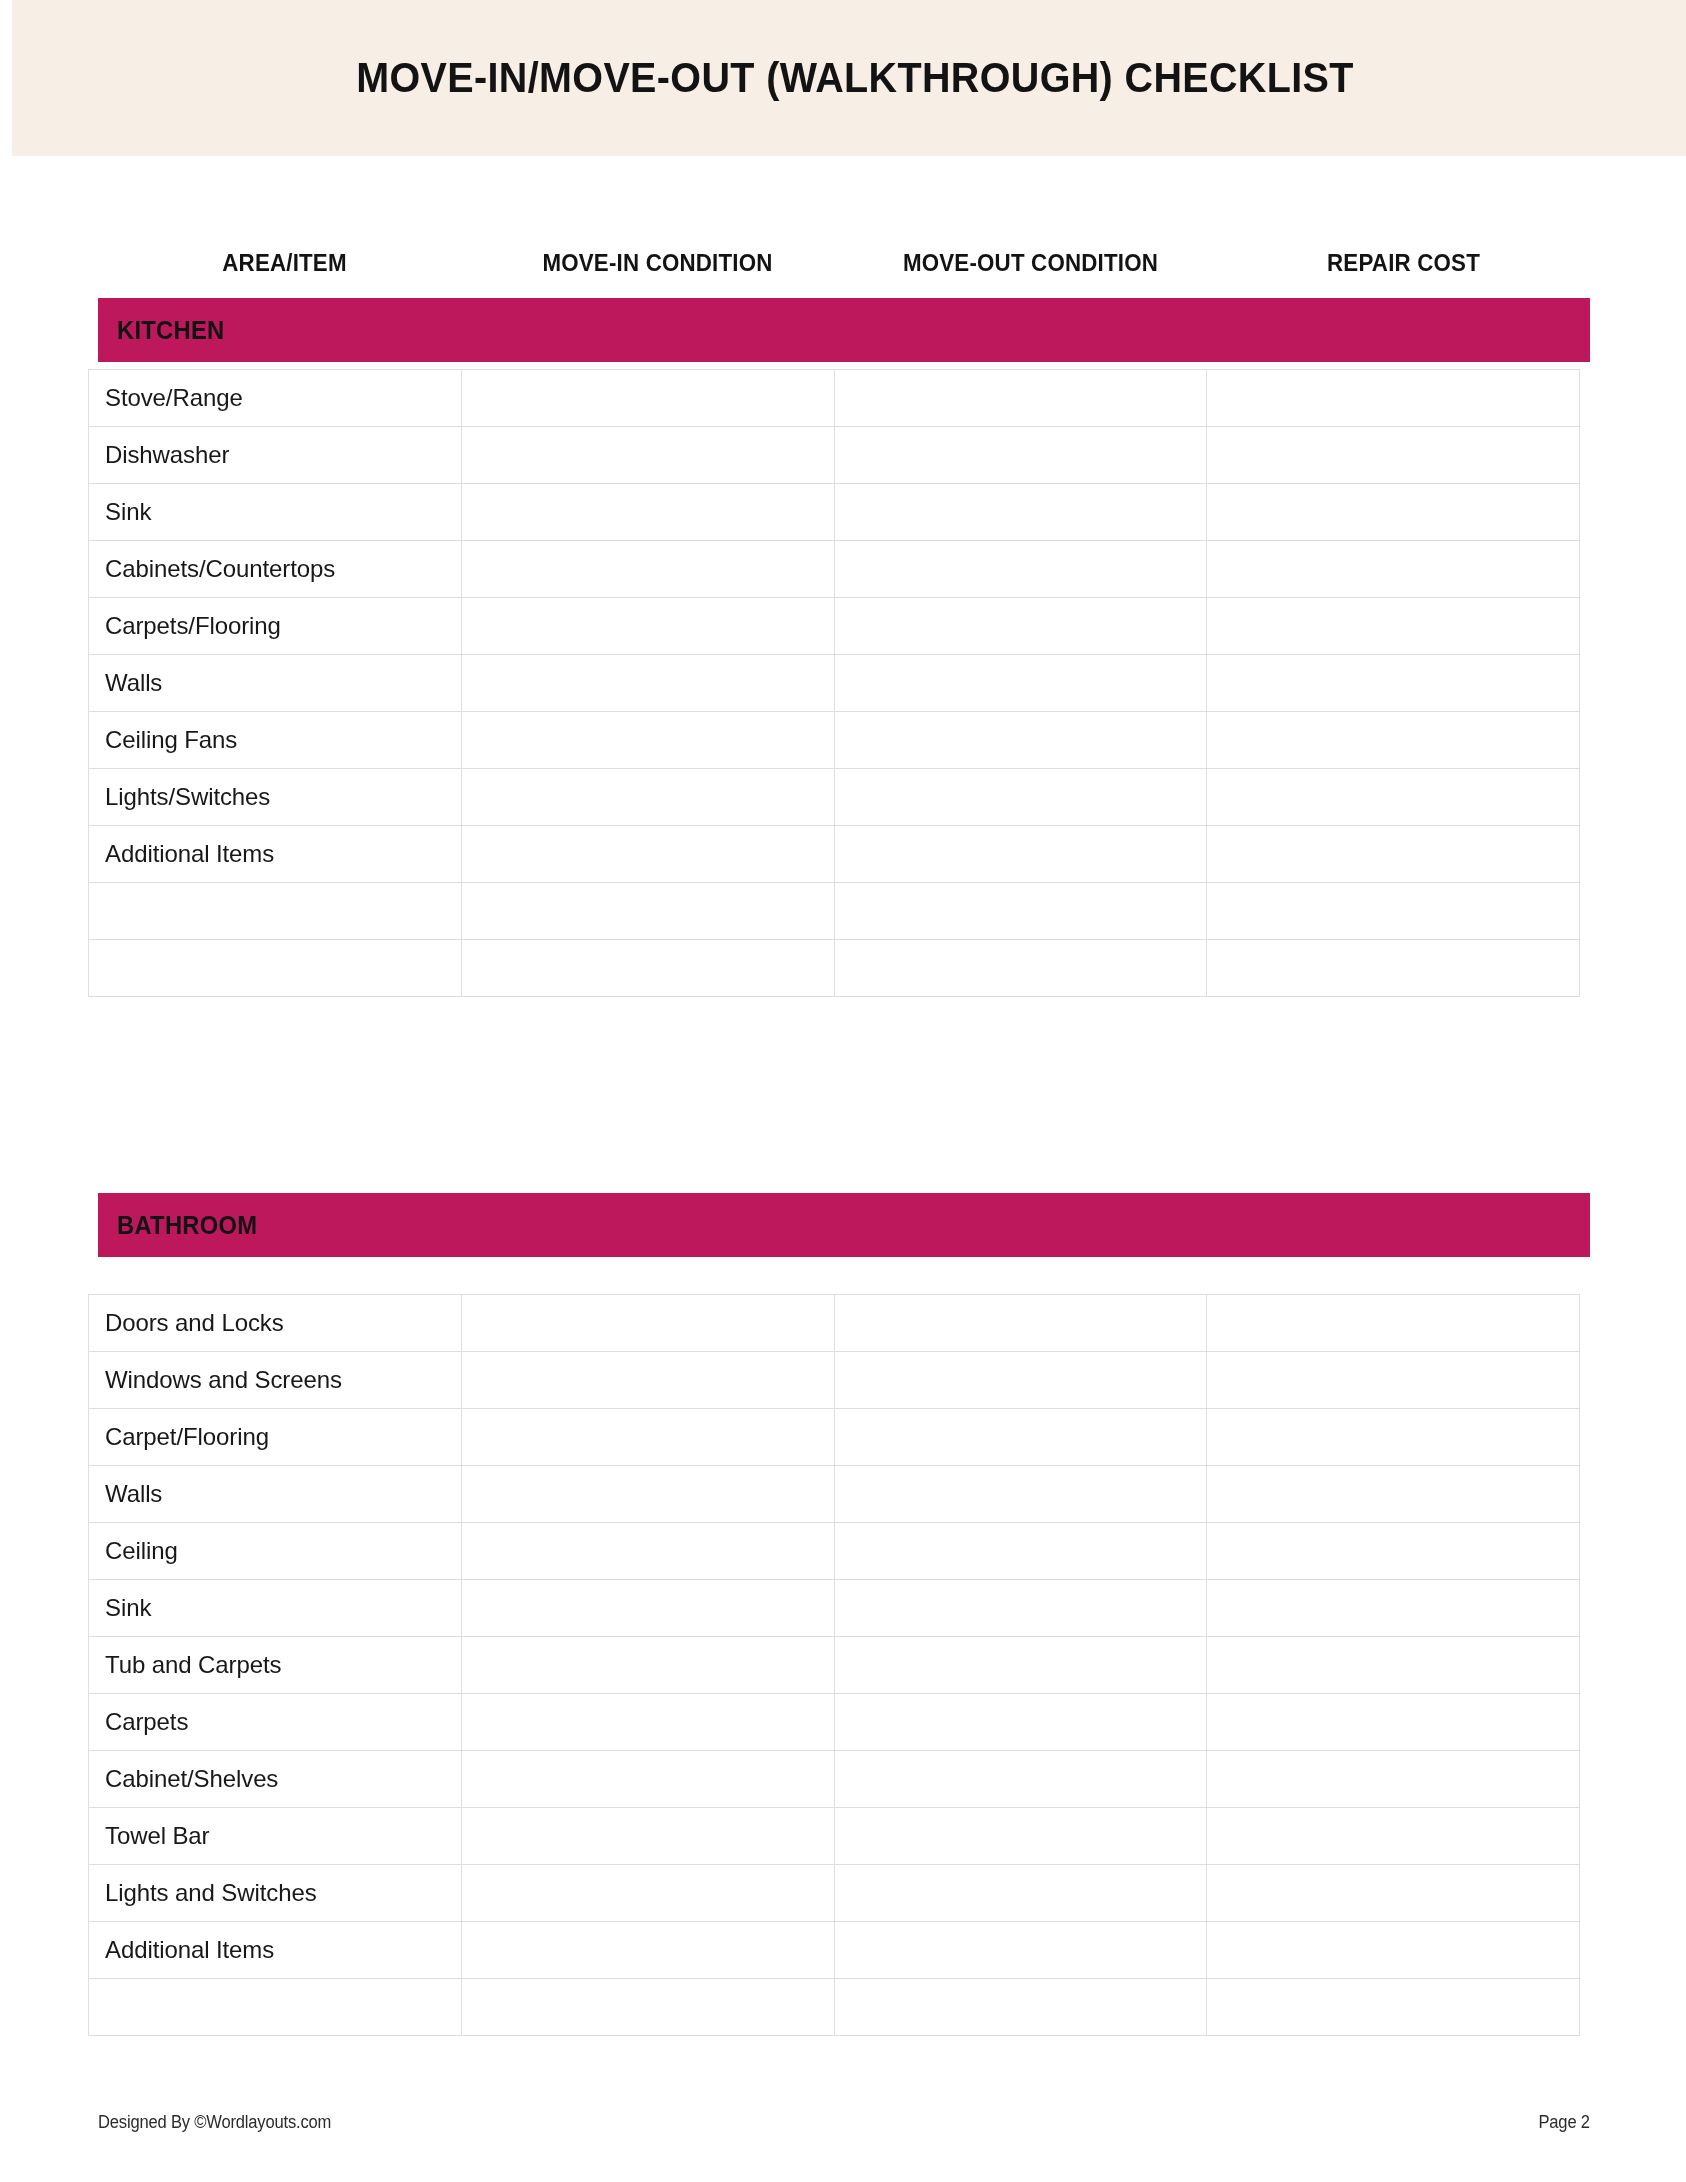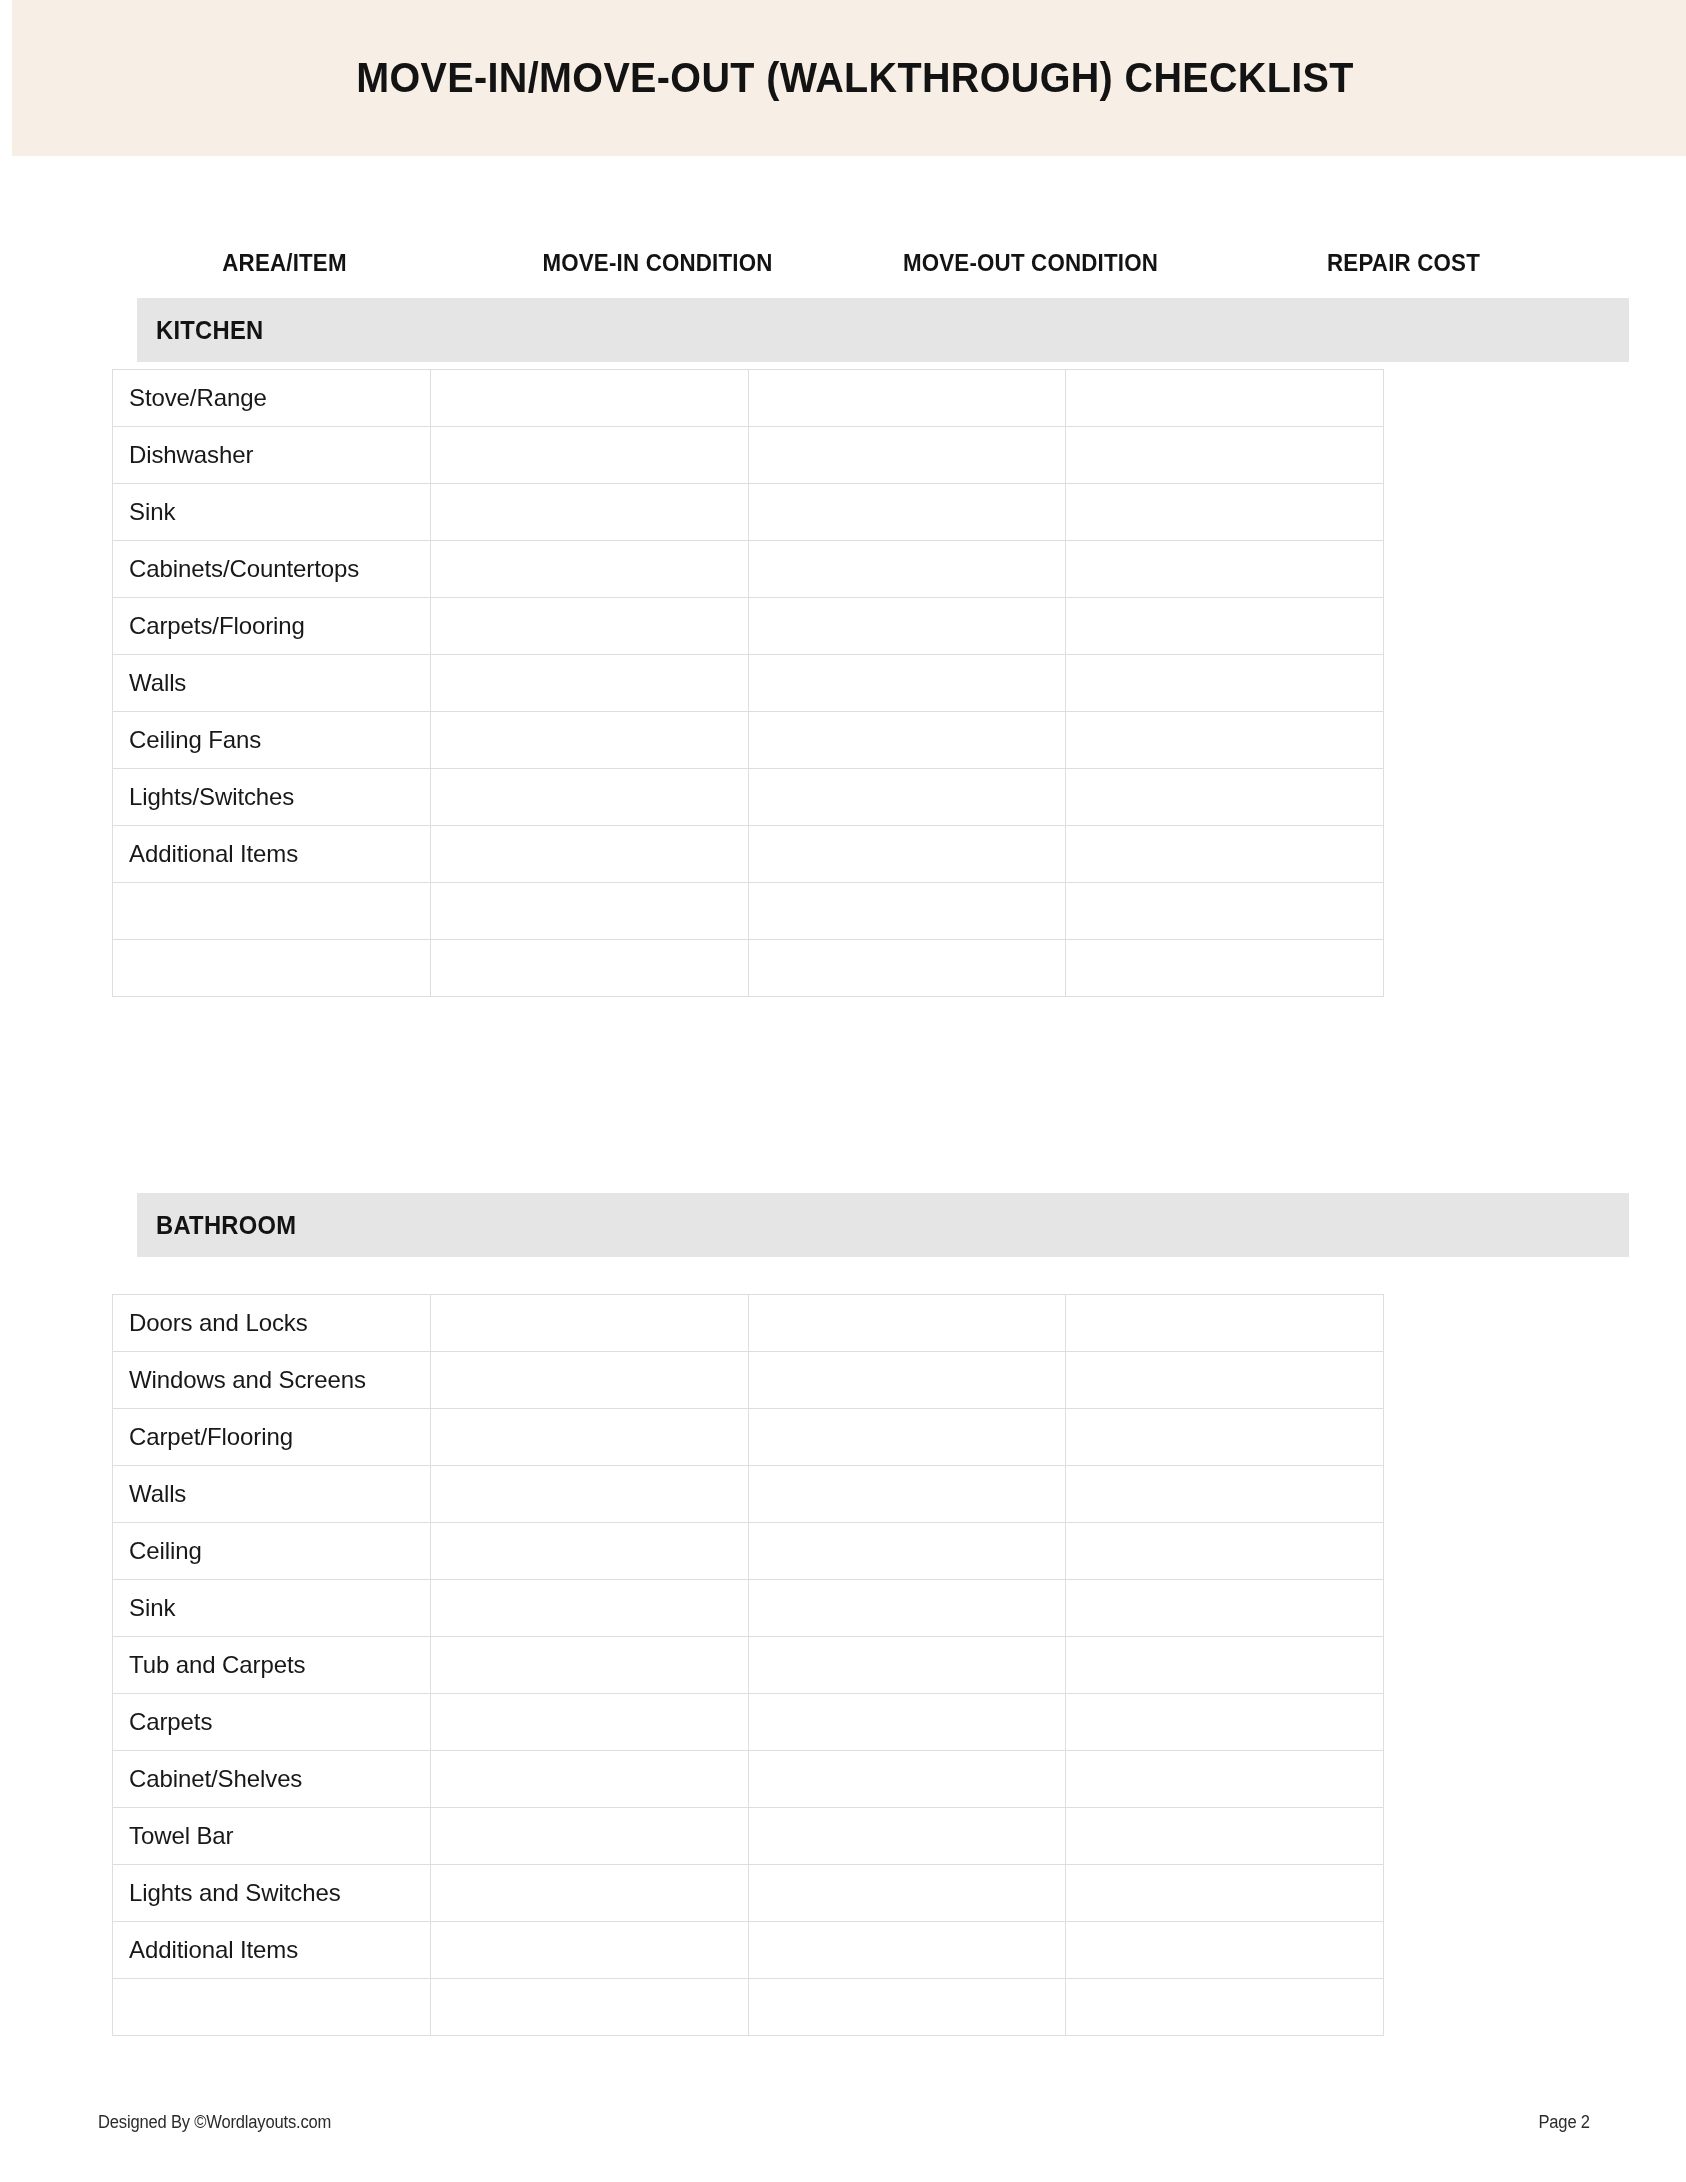--- a/index.html
+++ b/index.html
@@ -64,44 +64,43 @@
     line-height: 47px;
     transform: scaleX(0.93);
   }
 
   
   .section-band {
     position: absolute;
     left: 98px;
     width: 1492px;
     height: 64px;
-    background: #e5e5e5;
+    background: #be185d;
     box-sizing: border-box;
-    margin-left: 39px;
   }
   .section-band .section-label {
     position: absolute;
     left: 19px;
     top: 0;
     height: 64px;
     line-height: 64px;
     font-size: 25px;
     font-weight: 700;
     letter-spacing: 0.3px;
     color: #131313;
     white-space: nowrap;
     transform: scaleX(0.95);
     transform-origin: left center;
   }
 
   
   .checklist-table {
     position: absolute;
-    left: 112px;
-    width: 1272px;
+    left: 88px;
+    width: 1492px;
     border-collapse: collapse;
     table-layout: fixed;
   }
   .checklist-table td {
     height: 56px;
     border: 1.9px solid #DEDEDE;
     padding: 0 0 0 16px;
     font-size: 24px;
     font-weight: 400;
     color: #181818;

